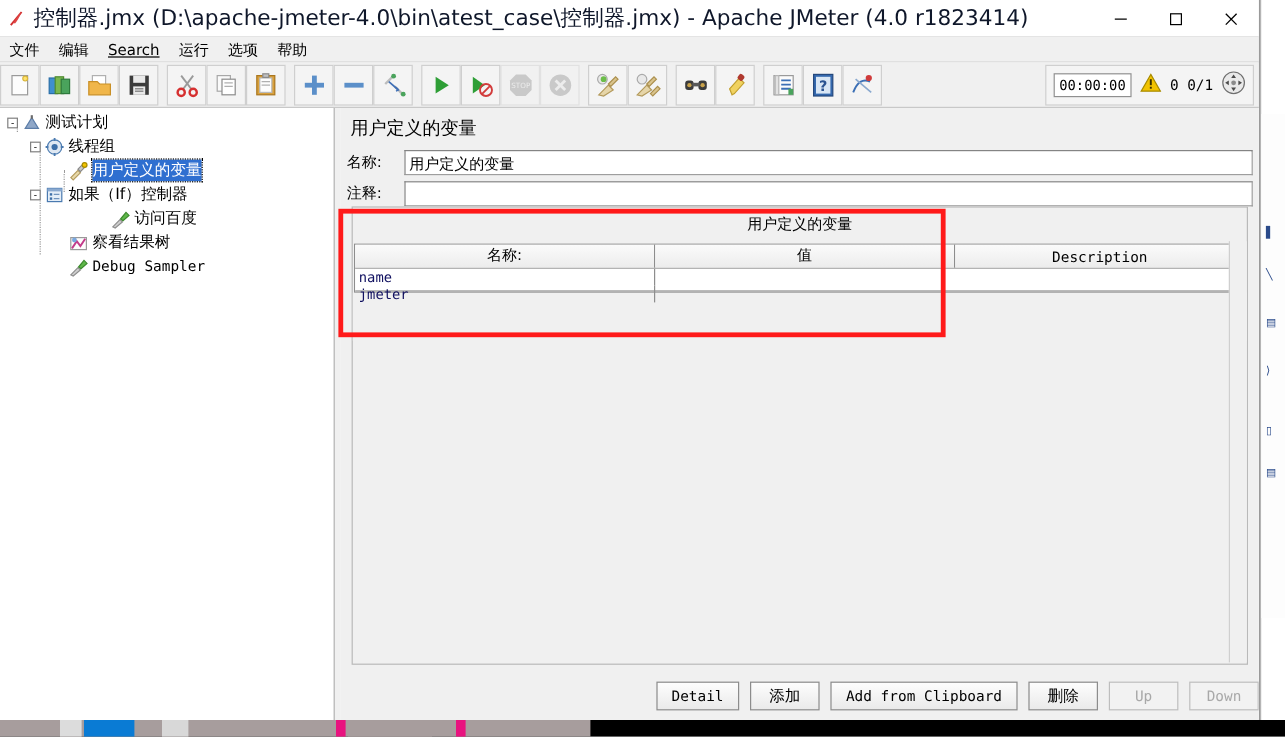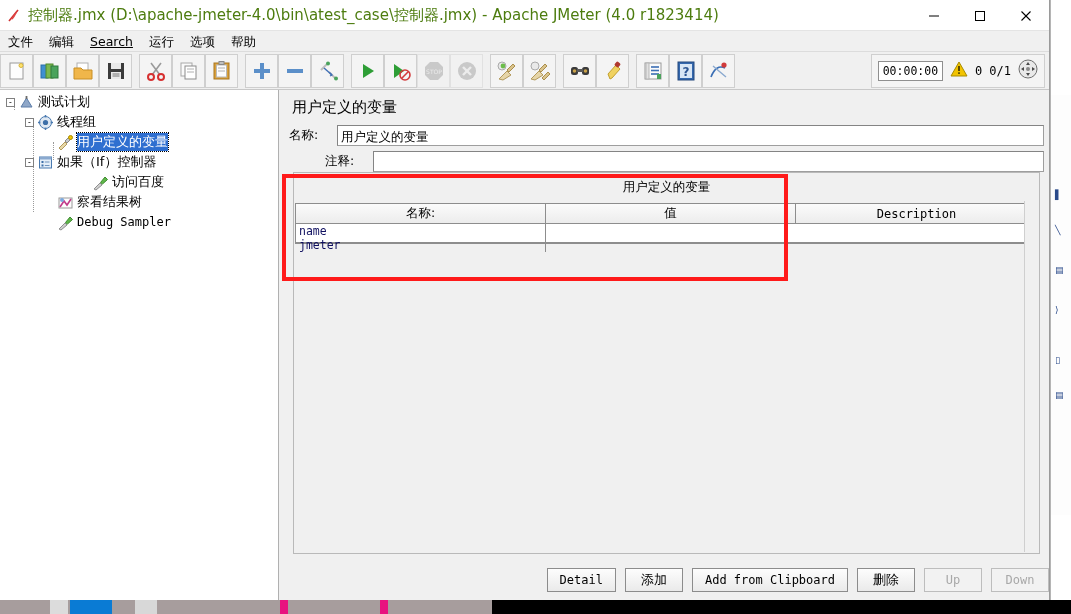--- a/index.html
+++ b/index.html
@@ -34,21 +34,21 @@
   
   .titlebar {
     position: relative; height: 31px; background: #ffffff;
     border-bottom: 1px solid #e4e4e4;
   }
   .title-icon {
     position: absolute; left: 6px; top: 8px; width: 16px; height: 16px;
   }
   .title-text {
     position: absolute; left: 28px; top: 0; height: 31px; line-height: 31px;
-    font-size: 15px; color: #4d7c0f; white-space: nowrap;
+    font-size: 18px; color: #0f172a; white-space: nowrap;
   }
   .win-btns { position: absolute; right: 0; top: 0; height: 31px; display: flex; }
   .win-btn {
     width: 46px; height: 31px; display: flex; align-items: center; justify-content: center;
     font-size: 12px; color: #000; background: transparent;
   }
   .win-btn svg { display: block; }
 
   
   .menubar {
@@ -553,21 +553,21 @@
 
       <div class="right-pane">
 
         <div class="panel-title">用户定义的变量</div>
 
         <div class="frow" style="top:34px; right:5px; left:5px;">
           <span class="flabel">名称:</span>
           <span class="ftext" style="flex:1;">用户定义的变量</span>
         </div>
 
-        <div class="frow" style="top:60px; right:5px; left:5px;margin-left:36px;">
+        <div class="frow" style="top:60px; right:5px; left:5px;">
           <span class="flabel">注释:</span>
           <span class="ftext" style="flex:1;"></span>
         </div>
 
         <div class="tbl-wrap">
           <div class="tbl-caption">用户定义的变量</div>
 
           <div class="tbl">
             <div class="thead">
               <div class="th cjk" style="width:250px;">名称:</div>

